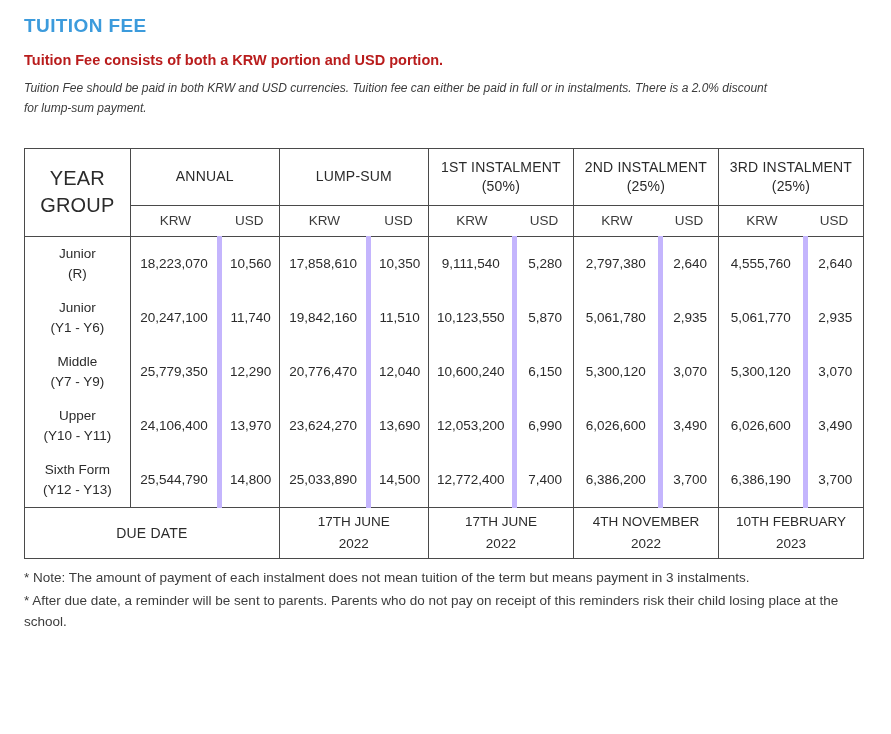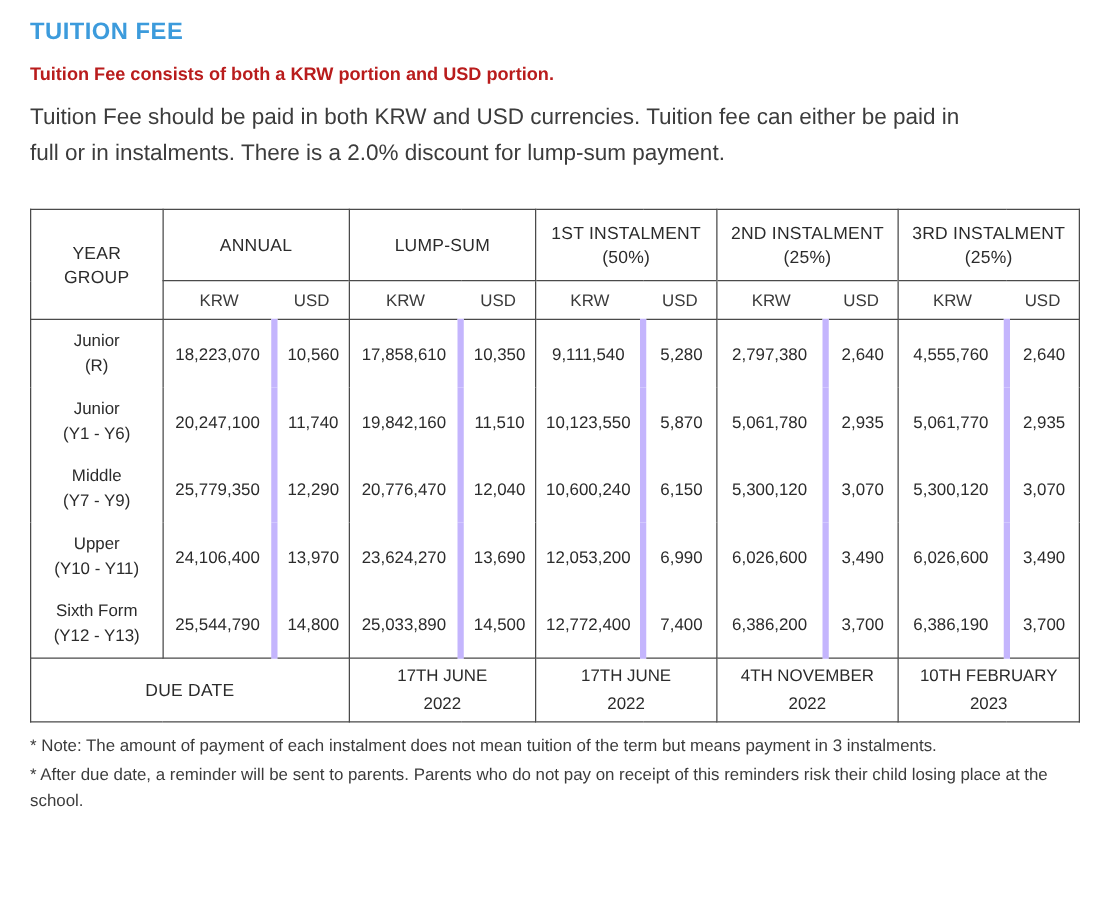--- a/index.html
+++ b/index.html
@@ -33,25 +33,26 @@
     line-height: 1.1;
   }
   .lead-bold {
     font-size: 14.5px;
     font-weight: bold;
     color: #b91c1c;
     margin: 0 0 9px 0;
     line-height: 1.35;
   }
   .lead-text {
-    font-size: 18px;
+    font-size: 12px;
     color: #3c3c3c;
     margin: 0;
     line-height: 1.6;
     max-width: 860px;
+    font-style: italic;
   }
 
   
   .fee-table-wrap {
     margin-top: 30px;
     width: 840px;
   }
   table.fee-table {
     border-collapse: collapse;
     width: 840px;
@@ -77,21 +78,21 @@
 
   
   .hdr-group {
     height: 56px;
     font-size: 14px;
     letter-spacing: 0.2px;
     line-height: 1.35;
   }
   .hdr-year {
     height: 56px;
-    font-size: 14px;
+    font-size: 20px;
     letter-spacing: 0.2px;
     line-height: 1.35;
   }
   .hdr-cur {
     height: 30px;
     font-size: 13.5px;
     color: #3b3b3b;
   }
 
   

